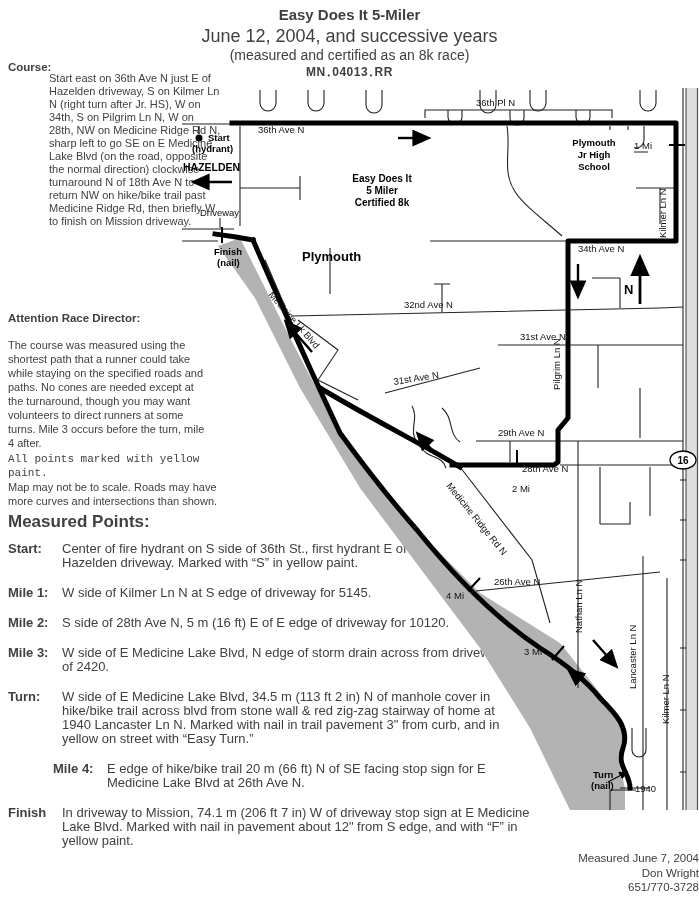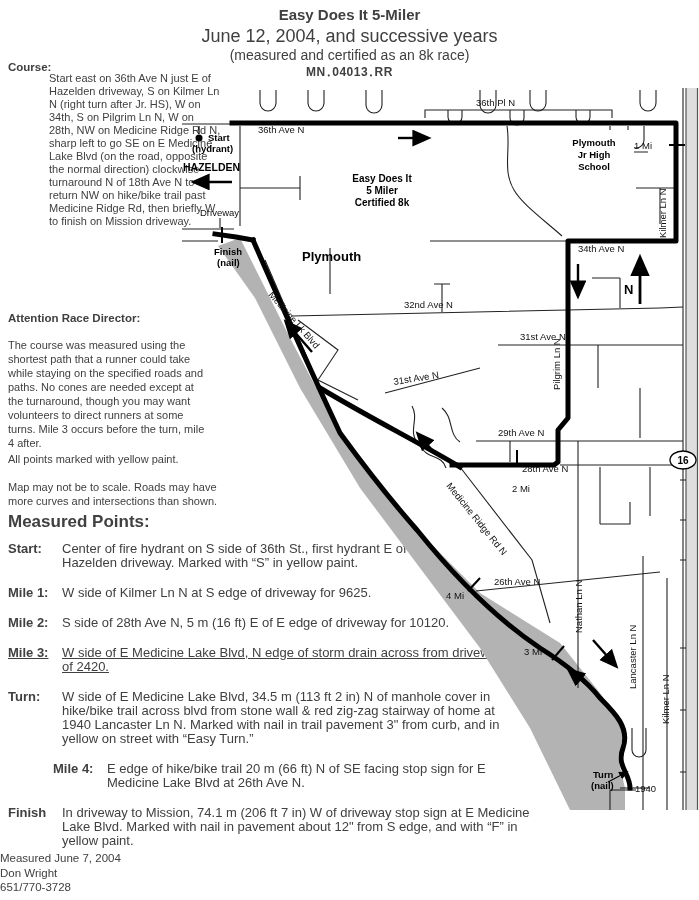--- a/index.html
+++ b/index.html
@@ -14,33 +14,33 @@
   .hdr{position:absolute;left:0;top:6px;width:100%;text-align:center;line-height:1.25;}
   .hdr .t1{font-size:15px;font-weight:bold;}
   .hdr .t2{font-size:18px;}
   .hdr .t3{font-size:14px;}
   .hdr .t4{font-size:12px;font-weight:bold;letter-spacing:.5px;}
   .lbl{font-weight:bold;font-size:11.5px;}
   .course-h{position:absolute;left:8px;top:61px;}
   .course-b{position:absolute;left:8px;top:72px;width:172px;font-size:11px;line-height:13px;margin-left:41px;}
   .att-h{position:absolute;left:8px;top:312px;}
   .att-p1{position:absolute;left:8px;top:338px;width:200px;font-size:11px;line-height:14px;}
-  .att-p2{position:absolute;left:8px;top:452px;width:220px;font-size:11px;line-height:14px;}
+  .att-p2{position:absolute;left:8px;top:452px;width:220px;font-size:11px;line-height:14px;font-family:Liberation Mono, monospace;}
   .att-p3{position:absolute;left:8px;top:480px;width:210px;font-size:11px;line-height:14px;}
   .mp{position:absolute;left:8px;top:512px;width:600px;}
   .mp-h{font-weight:bold;font-size:17px;margin-bottom:10px;}
   .mp-row{display:flex;gap:8px;margin-bottom:16px;font-size:13px;line-height:14px;}
   .mp-lab{flex:none;width:46px;font-weight:bold;}
   .mp-txt{flex:1;}
   .w-start{max-width:420px;}
-  .w-m3{max-width:500px;text-decoration:underline;}
+  .w-m3{max-width:500px;}
   .w-turn{max-width:500px;}
   .w-m4{max-width:480px;margin-left:45px;}
   .w-fin{max-width:530px;}
-  .ftr{position:absolute;left:0;top:851px;width:100%;text-align:left;font-size:11.5px;line-height:14.5px;}
+  .ftr{position:absolute;left:0;top:851px;width:100%;text-align:right;font-size:11.5px;line-height:14.5px;}
   .mapwrap{position:absolute;left:180px;top:88px;width:519px;height:722px;text-decoration:underline;}
   svg text{font-family:"Liberation Sans", sans-serif;}
   .ml{font-size:9.5px;fill:#111;}
   .mlb{font-size:9.5px;fill:#000;font-weight:bold;}
   .road{fill:none;stroke:#222;stroke-width:1.1;}
   .route{fill:none;stroke:#000;stroke-width:5;stroke-linejoin:round;stroke-linecap:square;}
   .tick{stroke:#000;stroke-width:2;}
   .arrow{stroke:#000;stroke-width:2.4;fill:none;}
 </style>
 </head>
@@ -64,21 +64,21 @@
   <div class="att-p3">Map may not be  to scale.  Roads may have more curves and intersections than shown.</div>
 
   <div class="mp">
     <div class="mp-h">Measured Points:</div>
     <div class="mp-row w-start">
       <div class="mp-lab">Start:</div>
       <div class="mp-txt">Center of fire hydrant on S side of 36th St., first hydrant E of Hazelden driveway.  Marked with “S” in yellow paint.</div>
     </div>
     <div class="mp-row">
       <div class="mp-lab">Mile 1:</div>
-      <div class="mp-txt">W side of Kilmer Ln N at S edge of driveway for 9625.</div>
+      <div class="mp-txt">W side of Kilmer Ln N at S edge of driveway for 5145.</div>
     </div>
     <div class="mp-row">
       <div class="mp-lab">Mile 2:</div>
       <div class="mp-txt">S side of 28th Ave N, 5 m (16 ft) E of E edge of driveway for 10120.</div>
     </div>
     <div class="mp-row w-m3">
       <div class="mp-lab">Mile 3:</div>
       <div class="mp-txt">W side of E Medicine Lake Blvd, N edge of storm drain across from driveway of 2420.</div>
     </div>
     <div class="mp-row w-turn">

